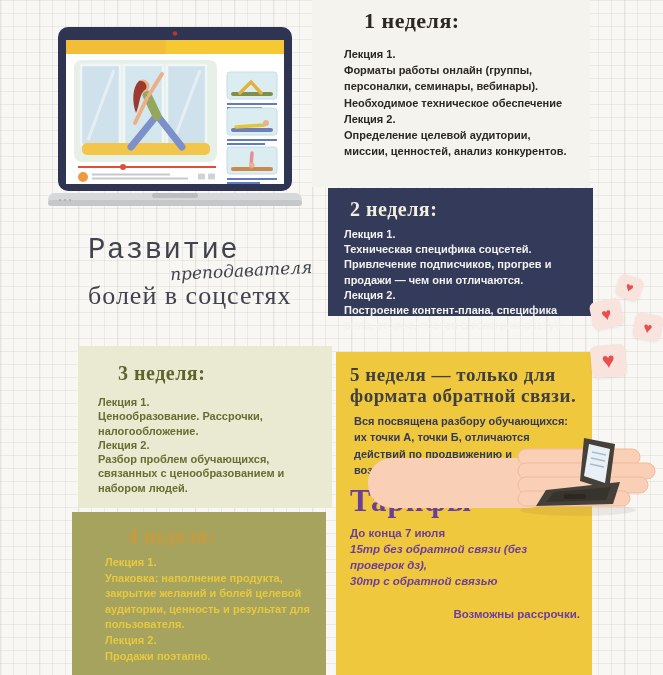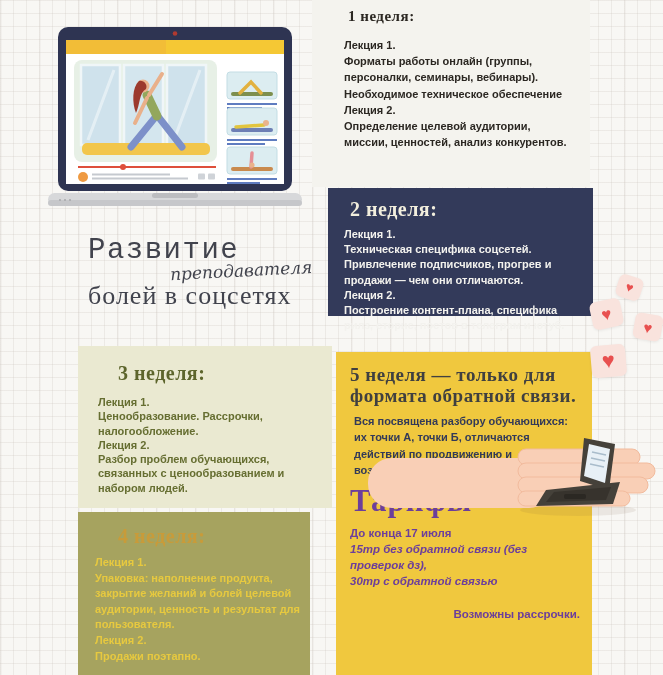--- a/index.html
+++ b/index.html
@@ -13,29 +13,29 @@
       linear-gradient(90deg, rgba(215,210,203,0.18) 2px, transparent 2px);
     background-size: 13px 13px, 13px 13px, 39px 39px;
     font-family:"Liberation Sans", sans-serif;
   }
   .abs { position:absolute; }
 
   
   .panel-week1 { left:312px; top:0; width:278px; height:187px; background:#f4f3ee; }
   .block-navy  { left:328px; top:188px; width:265px; height:128px; background:#333a5a; padding:10px 12px 0 16px; }
   .block-sage  { left:78px;  top:346px; width:254px; height:162px; background:#eae9d1; padding-top:16px; }
-  .block-olive { left:78px;  top:512px; width:232px; height:163px; background:#a6a35f; padding-top:13px; }
+  .block-olive { left:72px;  top:512px; width:254px; height:163px; background:#a6a35f; padding-top:13px;padding-left:16px; }
   .block-yellow{ left:336px; top:352px; width:256px; height:323px; background:#f0c83e; padding:12px 8px 0 14px; }
 
   .serif-h { font-family:"Liberation Serif", serif; font-weight:700; letter-spacing:0.5px; }
   .body-t  { font-weight:700; font-size:11px; white-space:pre-line; }
 
   
   .week1-text { left:344px; top:8px; width:246px; }
-  .week1-text .hd { font-size:15px; color:#2b2722; margin-left:4px; }
+  .week1-text .hd { font-size:22px; color:#2b2722; margin-left:20px; }
   .week1-text .bd { margin-top:12px; line-height:16.2px; color:#2b2722; }
 
   
   .block-navy .hd { font-size:20px; color:#f2eedd; margin-left:6px; }
   .block-navy .bd { margin-top:6px; line-height:15.2px; color:#f3f2ee; }
 
   
   .block-sage .hd { font-size:20px; color:#5d652c; margin-left:40px;font-family:Liberation Serif, serif; }
   .block-sage .bd { margin:10px 0 0 20px; line-height:14.3px; color:#666e31; }
 
@@ -111,21 +111,21 @@
 
   <div class="abs block-yellow">
     <div class="serif-h w5-hd">5 неделя — только для формата обратной связи.</div>
     <div class="body-t w5-bd">Вся посвящена разбору обучающихся:
 их точки А, точки Б, отличаются
 действий по продвижению и
 возникающих проблем</div>
 
     <div class="serif-h t-hd">Тарифы</div>
     <div class="t-blk">
-      <div>До конца 17 июля</div>
+      <div>До конца 7 июля</div>
       <div class="it">15тр без обратной связи  (без проверок дз),</div>
       <div class="it">30тр с обратной связью</div>
     </div>
     <div class="t-gap"></div>
     <div class="t-note">Возможны рассрочки.</div>
   </div>
 
   <div class="abs week1-text">
     <div class="serif-h hd">1 неделя:</div>
     <div class="body-t bd">Лекция 1.

